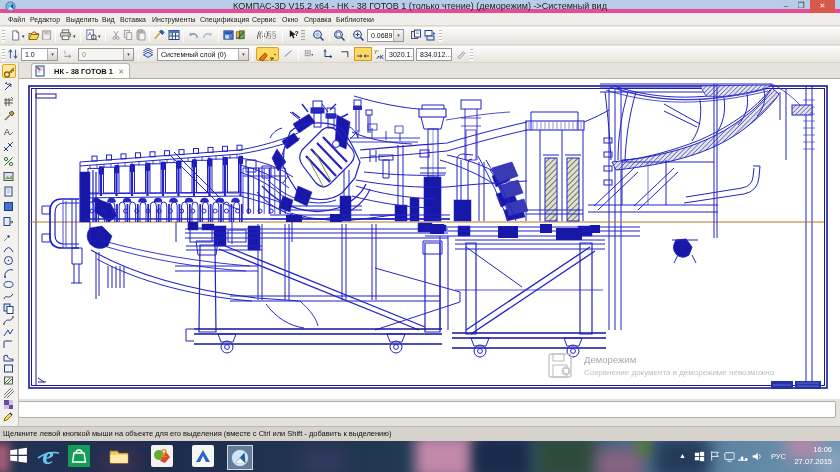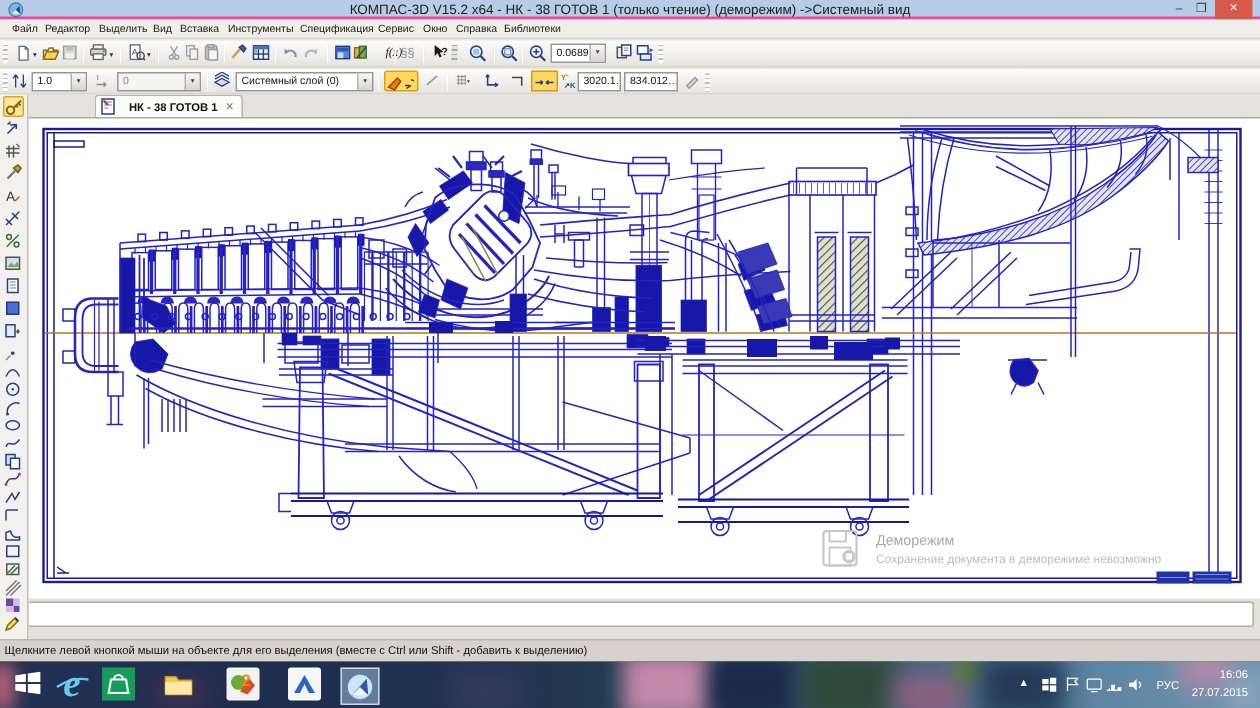--- a/index.html
+++ b/index.html
@@ -1,28 +1,28 @@
 <!DOCTYPE html>
 <html><head><meta charset="utf-8"><style>
 *{margin:0;padding:0;box-sizing:border-box;}
 html,body{width:840px;height:472px;overflow:hidden;font-family:"Liberation Sans",sans-serif;}
 body{position:relative;background:#e9e6e0;}
-.titlebar{position:absolute;left:0;top:0;width:840px;height:13px;background:#b7cde7;border-bottom:2px solid #ec4899;}
+.titlebar{position:absolute;left:0;top:0;width:840px;height:13px;background:#b7cde7;border-bottom:4px solid #ec4899;}
 .applogo{position:absolute;left:5px;top:1px;}
 .title-text{position:absolute;left:0;top:0;width:840px;text-align:center;font-size:9px;line-height:13px;color:#1c1c1c;}
 .wb{position:absolute;top:0;height:13px;text-align:center;font-size:8px;line-height:12px;color:#333;}
 .wb.close{background:#d9584c;color:#fff;}
 .menubar{position:absolute;left:0;top:13px;width:840px;height:13px;background:#f0eeea;border-bottom:1px solid #d9d5cf;font-size:7px;color:#1a1a1a;}
 .menubar span{position:absolute;top:0;line-height:13px;}
 .tb{position:absolute;left:0;width:840px;background:linear-gradient(#fcfcfb,#e7e4de);}
 .tb1{top:27px;height:18px;border-bottom:1px solid #d8d4ce;}
 .tb2{top:46px;height:17px;border-bottom:1px solid #d8d4ce;}
 .ab{position:absolute;top:2px;}
 .tabbar{position:absolute;left:0;top:63px;width:840px;height:15px;background:#e6e3dd;}
-.tab{position:absolute;left:31px;top:0px;width:99px;height:15px;background:#fcfcfb;border:1px solid #b9b5ae;border-bottom:none;border-radius:3px 3px 0 0;font-size:7.5px;font-weight:bold;color:#111;line-height:15px;padding-left:22px;margin-left:32px;}
+.tab{position:absolute;left:31px;top:0px;width:99px;height:15px;background:#fcfcfb;border:1px solid #b9b5ae;border-bottom:none;border-radius:3px 3px 0 0;font-size:7.5px;font-weight:bold;color:#111;line-height:15px;padding-left:22px;}
 .tab .tx{position:absolute;right:5px;top:0;color:#777;font-weight:normal;font-size:7px;}
 .leftbar{position:absolute;left:0;top:63px;width:19px;height:371px;background:#f3f1ed;border-right:1px solid #c6c2bb;z-index:8;}
 .canvas{position:absolute;left:19px;top:78px;width:821px;height:321px;background:#ffffff;border-top:1px solid #aeaaa4;}
 .props{position:absolute;left:0;top:399px;width:840px;height:27px;background:#e5e2dc;}
 .propfield{position:absolute;left:18px;top:2px;width:818px;height:17px;background:#fff;border:1px solid #b2aea7;border-radius:2px;}
 .msgbar{position:absolute;left:0;top:426px;width:840px;height:15px;background:#d7d3cc;border-top:1px solid #bcb8b1;font-size:7.5px;color:#111;line-height:14px;padding-left:3px;z-index:9;}
 .taskbar{position:absolute;left:0;top:441px;width:840px;height:31px;background:#16284a;overflow:hidden;z-index:10;}
 .ticon{position:absolute;top:4px;width:22px;height:22px;}
 .sep{position:absolute;top:3px;width:1px;height:12px;background:#c9c5be;border-right:1px solid #fff;}
 .combo{position:absolute;top:2px;height:13px;background:#fff;border:1px solid #9a96a0;font-size:7px;line-height:11px;color:#111;padding-left:3px;white-space:nowrap;overflow:hidden;}

